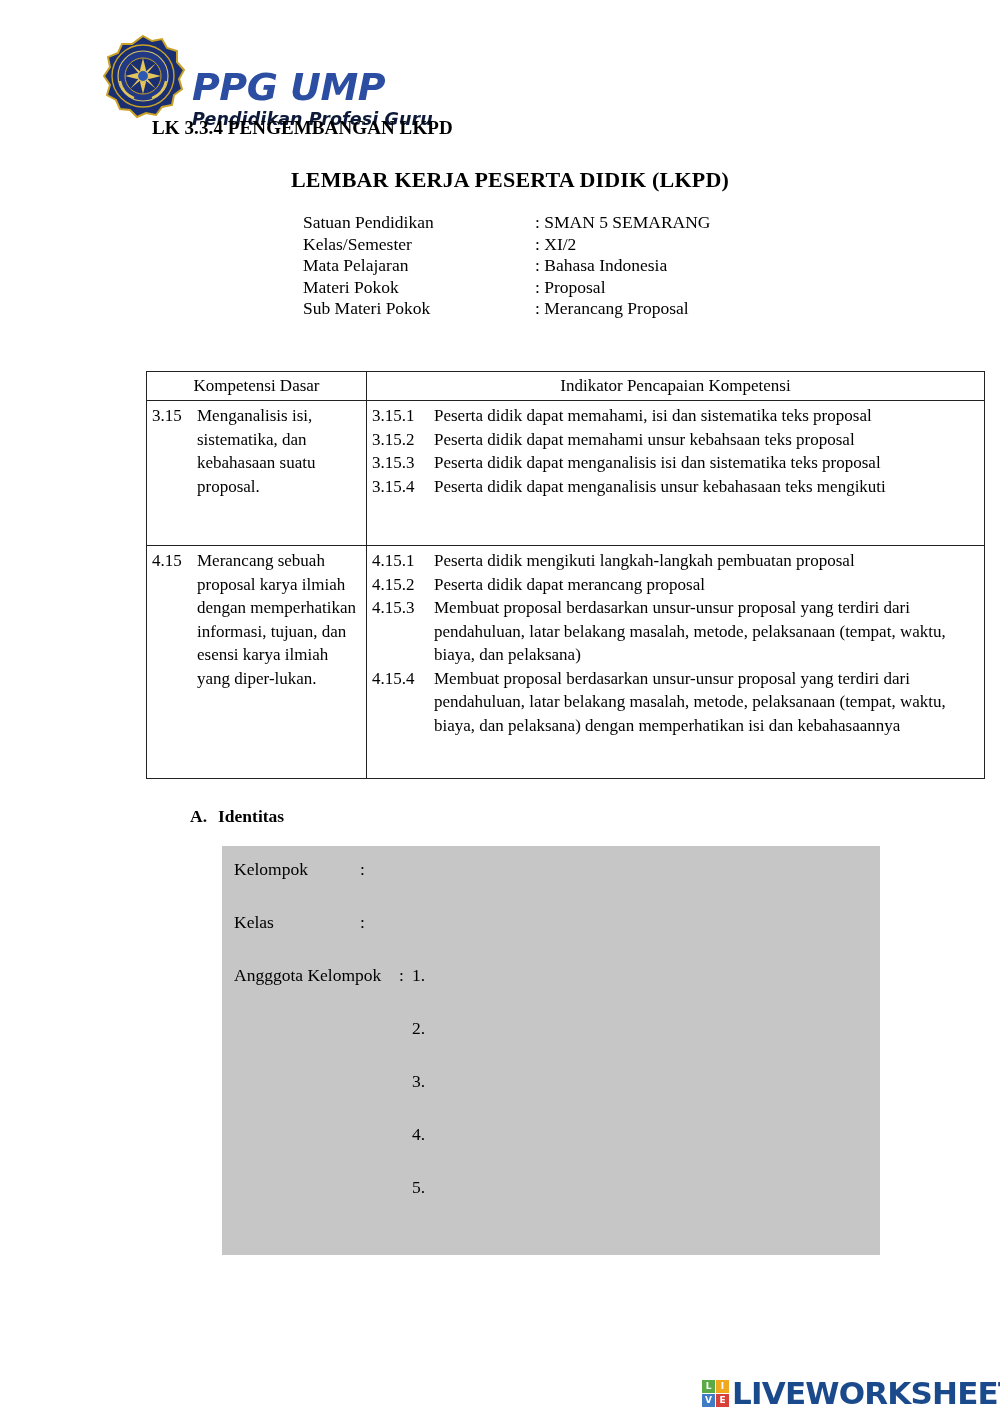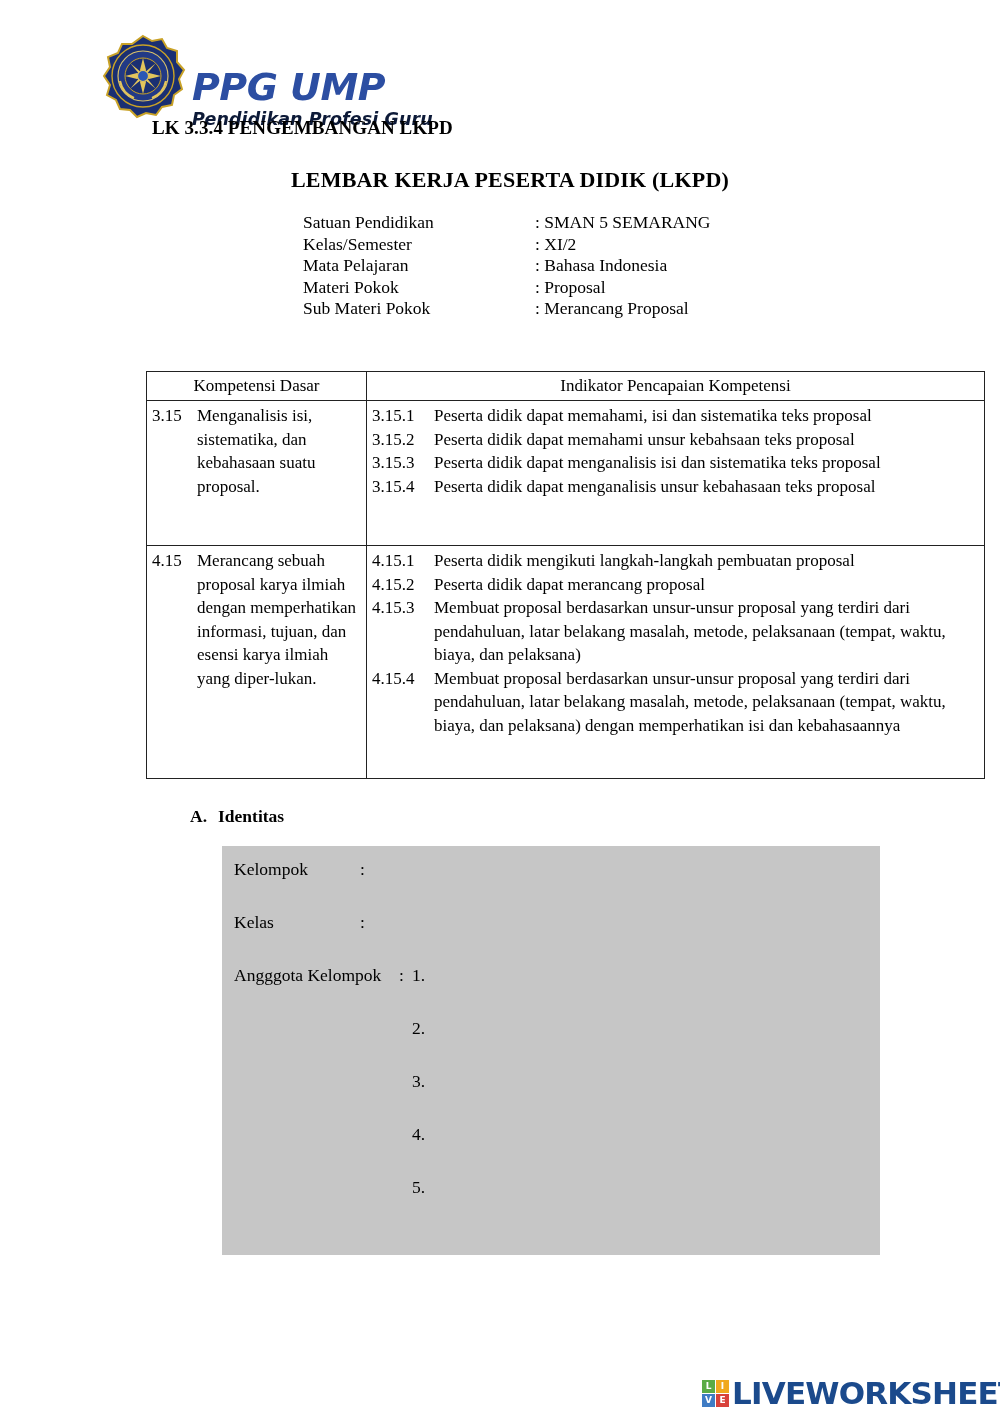--- a/index.html
+++ b/index.html
@@ -292,21 +292,21 @@
         <div class="ipk-item">
           <span class="num">3.15.2</span>
           <span class="txt">Peserta didik dapat memahami unsur kebahsaan teks proposal</span>
         </div>
         <div class="ipk-item">
           <span class="num">3.15.3</span>
           <span class="txt">Peserta didik dapat menganalisis isi dan sistematika teks proposal</span>
         </div>
         <div class="ipk-item">
           <span class="num">3.15.4</span>
-          <span class="txt">Peserta didik dapat menganalisis unsur kebahasaan teks proposal</span>
+          <span class="txt">Peserta didik dapat menganalisis unsur kebahasaan teks mengikuti</span>
         </div>
       </td>
     </tr>
     <tr class="row-kd-2">
       <td class="kd-cell">
         <div class="kd-item">
           <span class="num">4.15</span>
           <span class="txt">Merancang sebuah proposal karya ilmiah dengan memperhatikan informasi, tujuan, dan esensi karya ilmiah yang diper-lukan.</span>
         </div>
       </td>

